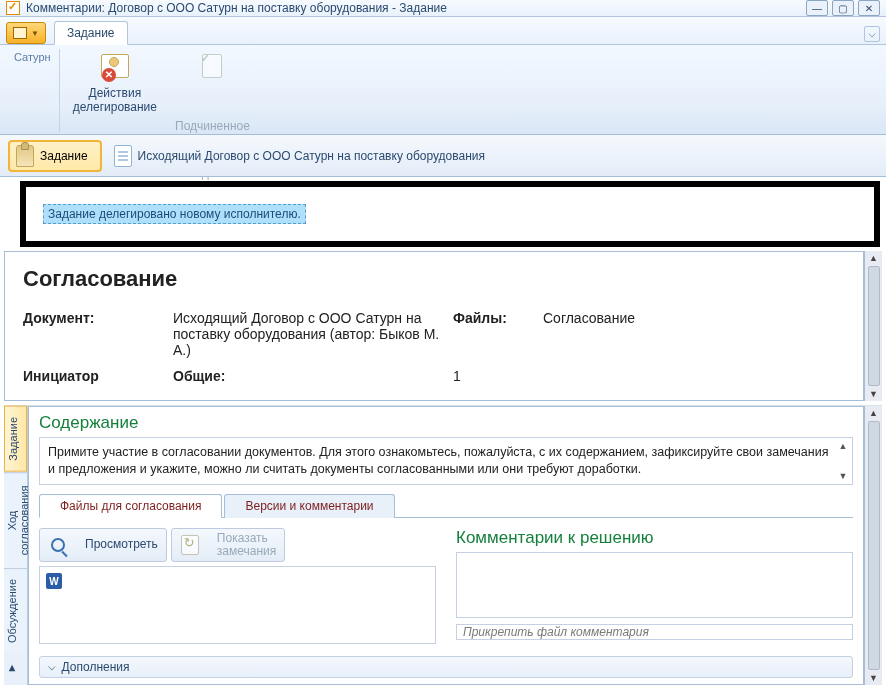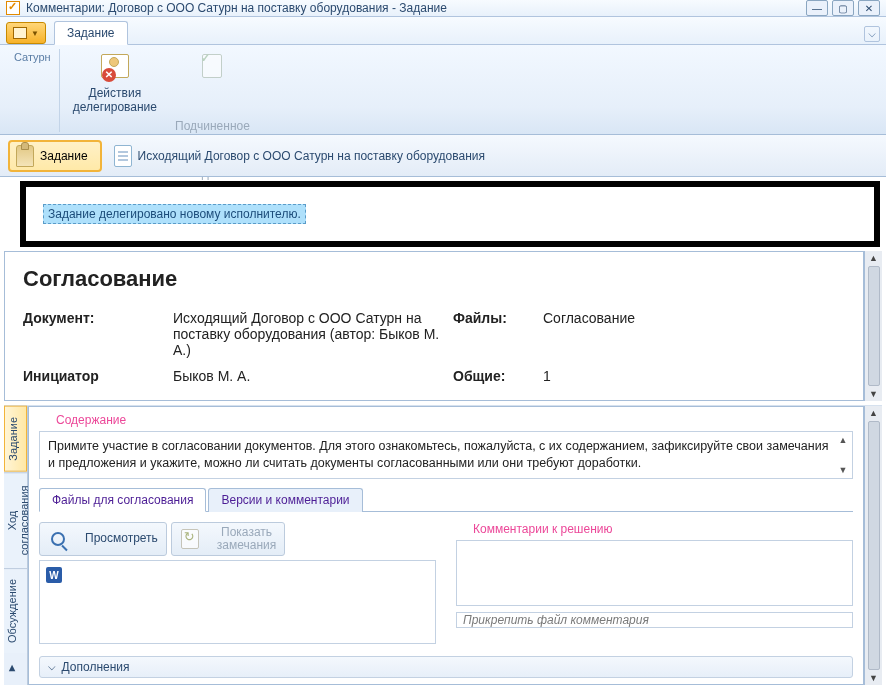--- a/index.html
+++ b/index.html
@@ -305,24 +305,23 @@
   }
   .lower-body {
     flex:1;
     border:1px solid #a6bdd8;
     background:#fff;
     display:flex;
     flex-direction:column;
     min-width:0;
   }
   .section-label {
-    color:#ec4899;
+    color:#15803d;
     padding: 6px 10px 4px 10px;
-    font-size: 12px;
-    margin-left: 17px;
+    font-size: 17px;
   }
   .content-text-box {
     margin: 0 10px 8px 10px;
     border:1px solid #c3d1e2;
     background:#fff;
     padding:6px 20px 6px 8px;
     position:relative;
     font-size: 12.5px;
     color:#222;
     line-height:1.35;
@@ -331,25 +330,25 @@
     position:absolute; right:2px; top:2px; bottom:2px; width:14px;
     display:flex;flex-direction:column;justify-content:space-between;align-items:center;
   }
   .content-scroll span{font-size:9px;color:#555;}
   .inner-tabs {
     display:flex;
     border-bottom:1px solid #a6bdd8;
     margin: 0 10px;
   }
   .inner-tab {
-    padding:4px 12px;
+    padding:4px 20px;
     border:1px solid #a6bdd8;
     border-bottom: none;
     background:#e8f0fa;
-    color:#4c1d95;
+    color:#7f1d1d;
     margin-right:2px;
     border-radius:3px 3px 0 0;
     cursor:pointer;
     position:relative;
     top:1px;
     text-align:center;
   }
   .inner-tab.active {
     background:#fff;
     border-bottom:1px solid #fff;
@@ -510,21 +509,20 @@
 <div class="main-scroll-wrap" style="flex:0 0 150px;">
   <div class="main-scroll">
     <h2>Согласование</h2>
     <div class="meta-table">
       <div class="label">Документ:</div>
       <div>Исходящий Договор с ООО Сатурн на поставку оборудования (автор: Быков М. А.)</div>
       <div class="label">Файлы:</div>
       <div>Согласование</div>
 
       <div class="label">Инициатор</div>
-      <div>Быков М. А.</div>
       <div class="label">Общие:</div>
       <div>1</div>
     </div>
   </div>
   <div class="vscroll-outer">
     <span class="vscroll-btn">▲</span>
     <div class="vscroll-thumb"></div>
     <span class="vscroll-btn">▼</span>
   </div>
 </div>
@@ -555,21 +553,21 @@
           <div class="tb-btn">
             <div class="tb-ico">
                 <div class="magnifier"></div>
               </div>
             <span>Просмотреть</span>
           </div>
           <div class="tb-btn disabled">
             <div class="tb-ico">
                 <div class="changes-icon"></div>
               </div>
-            <div style="display:flex;flex-direction:column;align-items:center;">
+            <div style="display:flex;flex-direction:column;">
               <span>Показать</span>
               <span>замечания</span>
             </div>
           </div>
         </div>
         <div class="file-list">
           <div class="file-row">
             <div class="word-icon">W</div>
           </div>
         </div>

